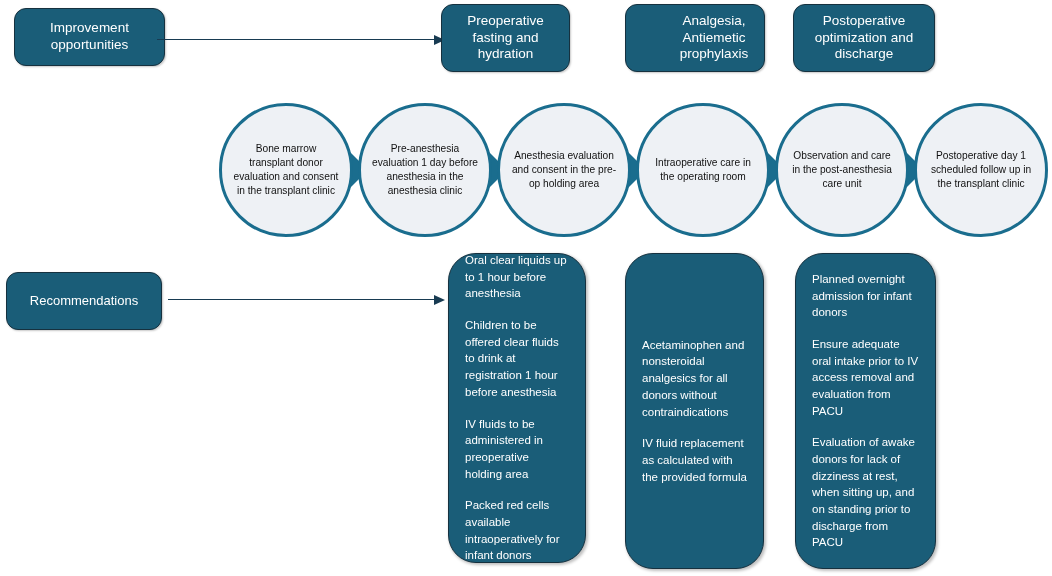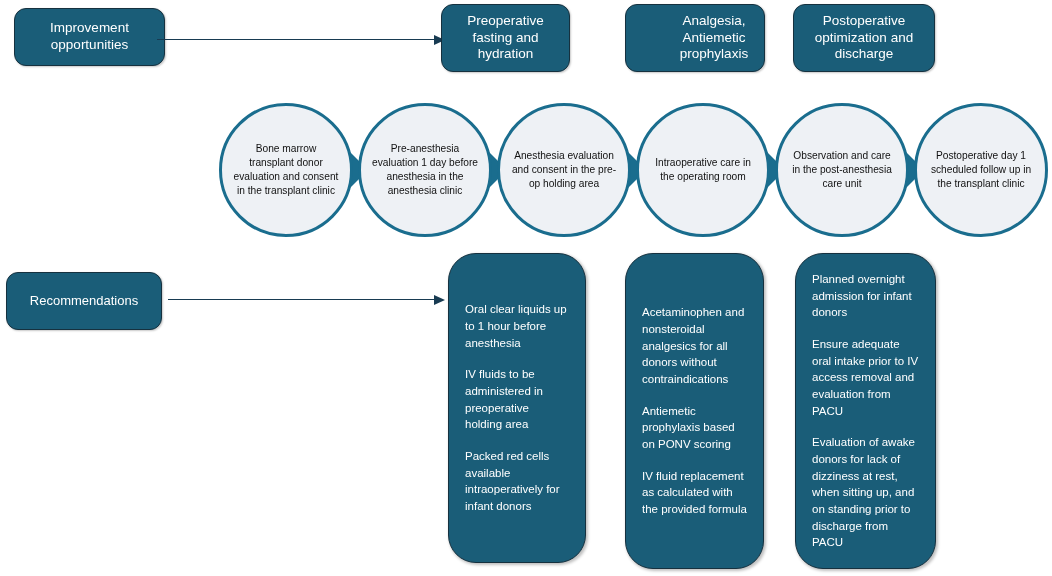--- a/index.html
+++ b/index.html
@@ -146,27 +146,27 @@
 
 <div class="abs label-box" style="left:6px; top:272px; width:156px; height:58px; font-size:13px;">Recommendations</div>
 
 <div class="abs" style="left:168px; top:294px; width:277px; height:11px; display:flex; align-items:center;">
   <div class="arrow-line" style="flex:1 1 auto;"></div>
   <div class="arrow-head"></div>
 </div>
 
 <div class="abs rec-panel" id="rec-1" style="left:448px; top:253px; width:138px; height:310px;">
     <p>Oral clear liquids up to 1 hour before anesthesia</p>
+    <p>Children to be offered clear fluids to drink at registration 1 hour before anesthesia</p>
     <p>IV fluids to be administered in preoperative holding area</p>
     <p>Packed red cells available intraoperatively for infant donors</p>
   </div>
 
 <div class="abs rec-panel" id="rec-2" style="left:625px; top:253px; width:139px; height:316px;">
     <p>Acetaminophen and nonsteroidal analgesics for all donors without contraindications</p>
-    <p>Antiemetic prophylaxis based on PONV scoring</p>
     <p>IV fluid replacement as calculated with the provided formula</p>
   </div>
 
 <div class="abs rec-panel" id="rec-3" style="left:795px; top:253px; width:141px; height:316px;">
     <p>Planned overnight admission for infant donors</p>
     <p>Ensure adequate oral intake prior to IV access removal and evaluation from PACU</p>
     <p>Evaluation of awake donors for lack of dizziness at rest, when sitting up, and on standing prior to discharge from PACU</p>
   </div>
 
 </body></html>

